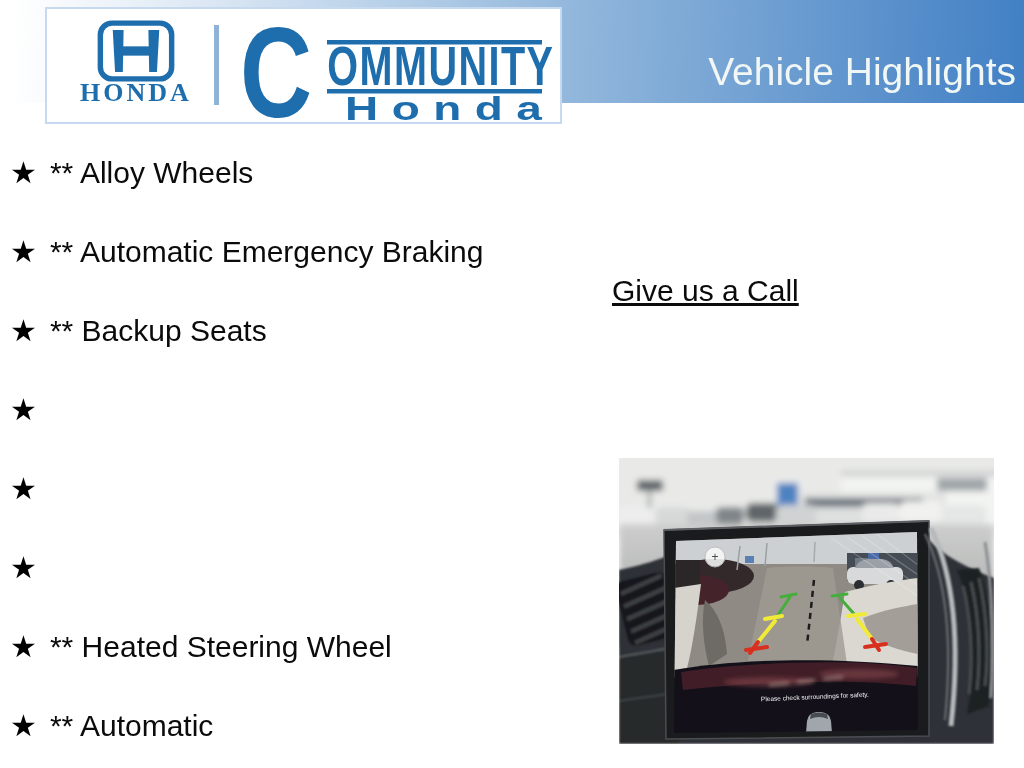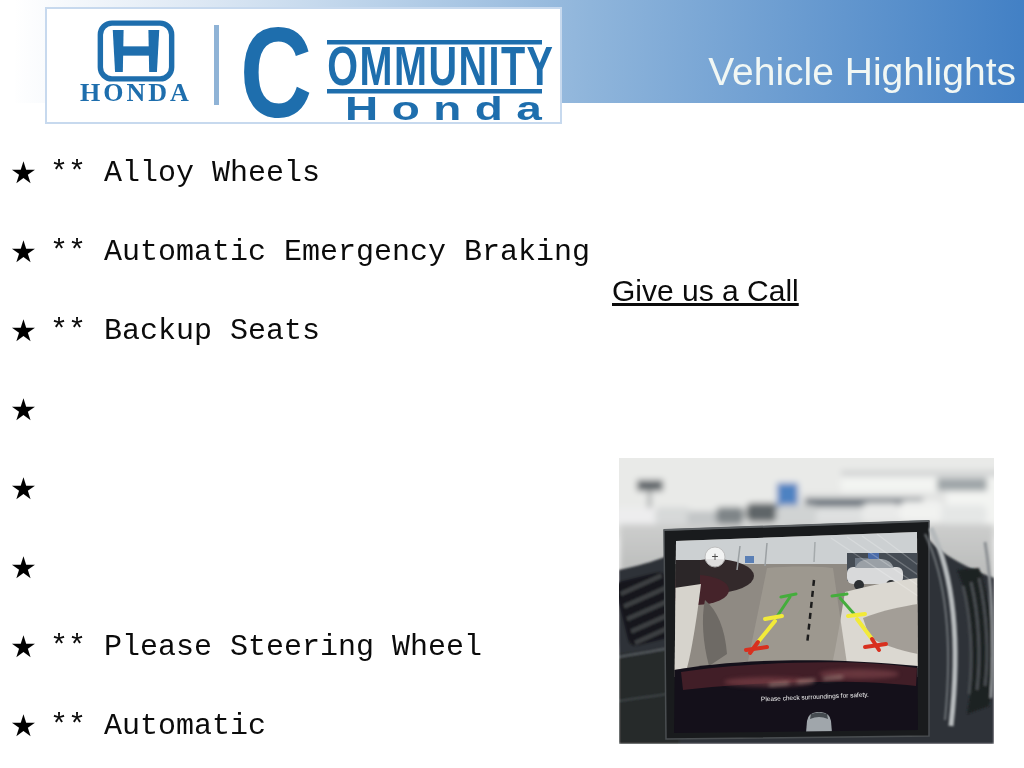--- a/index.html
+++ b/index.html
@@ -16,21 +16,21 @@
               font-family:"Liberation Serif",serif;font-weight:bold;font-size:26px;
               letter-spacing:3px;color:#1e6ead;line-height:1;}
   .logo-sep{position:absolute;left:167px;top:16px;width:5px;height:80px;background:#8fb3d6;}
   .community-svg{position:absolute;left:186px;top:8px;width:330px;height:110px;}
   .hdr-title{position:absolute;right:23px;top:52px;font-size:39px;color:#f1f7f4;line-height:1;}
 
   
   .features{position:absolute;left:10px;top:133px;margin:0;padding:0;list-style:none;}
   .feature{height:79px;display:flex;align-items:center;white-space:nowrap;}
   .star{font-size:30px;color:#000;margin-right:13px;line-height:1;}
-  .feat-text{font-size:30px;color:#0b0b0b;line-height:1;font-family:Liberation Mono, monospace;}
+  .feat-text{font-size:30px;color:#0b0b0b;line-height:1;}
 
   
   .cta{position:absolute;left:612px;top:276px;font-size:30px;color:#0b0b0b;line-height:1;text-decoration:underline;}
 
   
   .photo{position:absolute;left:619px;top:458px;width:375px;height:286px;}
   .photo svg{display:block;}
 </style>
 </head>
 <body>
@@ -75,21 +75,21 @@
       <span class="star">★</span>
       </li>
     <li class="feature">
       <span class="star">★</span>
       </li>
     <li class="feature">
       <span class="star">★</span>
       </li>
     <li class="feature">
       <span class="star">★</span>
-      <span class="feat-text">** Please Steering Wheel</span>
+      <span class="feat-text">** Heated Steering Wheel</span>
       </li>
     <li class="feature">
       <span class="star">★</span>
       <span class="feat-text">** Automatic</span>
       </li>
   </ul>
 
   <div class="cta">Give us a Call</div>
 
   <div class="photo">

